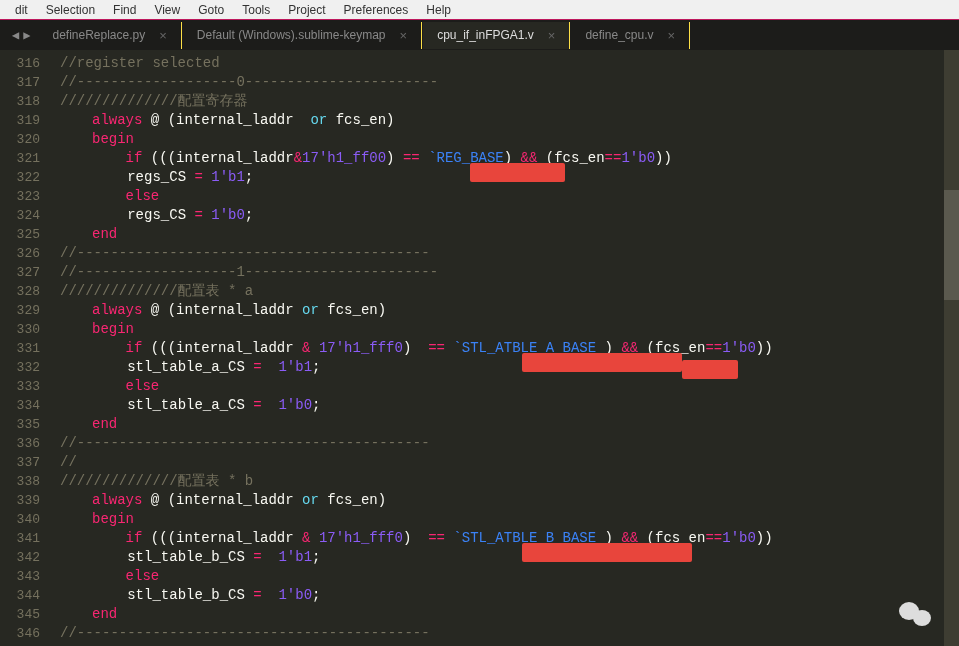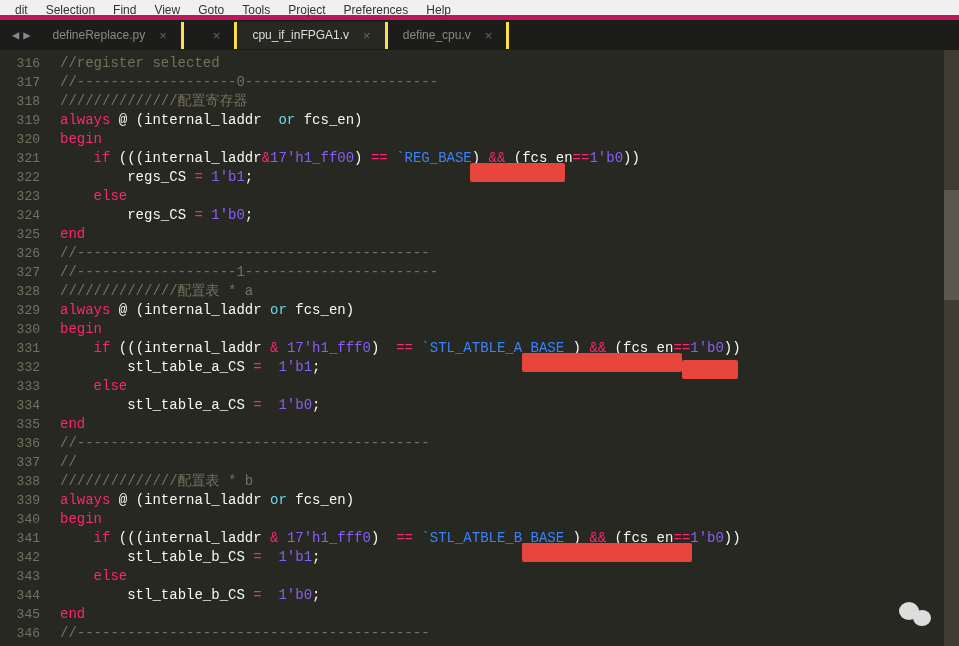--- a/index.html
+++ b/index.html
@@ -12,21 +12,21 @@
   width: 959px;
   height: 646px;
 }
 .menubar {
   background: #f0f0f0;
   color: #333;
   display: flex;
   padding: 2px 6px;
   font-family: 'Segoe UI', Tahoma, sans-serif;
   font-size: 12px;
-  border-bottom: 5px solid #be185d;
+  border-bottom: 1px solid #be185d;
   height: 20px;
 }
 .menubar span {
   padding: 1px 9px;
 }
 .tabbar {
   background: #1c1c1a;
   display: flex;
   align-items: center;
   height: 30px;
@@ -38,21 +38,21 @@
   padding: 0 6px;
 }
 .tab-arrows span { margin: 0 2px; font-size: 12px; }
 .tab {
   display: flex;
   align-items: center;
   padding: 6px 14px;
   color: #888;
   font-family: 'Segoe UI', Tahoma, sans-serif;
   font-size: 12px;
-  border-right: 3px solid #fde047;
+  border-right: 1px solid #fde047;
   margin-right: 1px;
 }
 .tab.active {
   background: #272822;
   color: #ddd;
 }
 .tab-close {
   margin-left: 14px;
   color: #666;
   font-size: 13px;
@@ -76,21 +76,21 @@
 .code {
   padding: 4px 0 4px 8px;
   font-size: 14px;
   line-height: 19px;
   white-space: pre;
   flex: 1;
   position: relative;
 }
 .code div { min-height: 19px; }
 .c-comment { color: #75715e; }
-.c-keyword { color: #f92672; }
+.c-keyword { color: #f92672; margin-left: 32px; }
 .c-keyword2 { color: #66d9ef; }
 .c-paren { color: #f8f8f2; }
 .c-var { color: #f8f8f2; }
 .c-op { color: #f92672; }
 .c-num { color: #8b5cf6; }
 .c-macro { color: #3b82f6; }
 .scrollbar {
   width: 15px;
   background: #3e3d32;
   position: absolute;
@@ -162,20 +162,21 @@
   <div class="tab-arrows">
     <span>◀</span>
     <span>▶</span>
   </div>
   <div id="tabs" style="display: flex;">
       <div class="tab">
         <span>defineReplace.py</span>
         <span class="tab-close">×</span>
       </div>
       <div class="tab">
+        <span>Default (Windows).sublime-keymap</span>
         <span class="tab-close">×</span>
       </div>
       <div class="tab active">
         <span>cpu_if_inFPGA1.v</span>
         <span class="tab-close">×</span>
       </div>
       <div class="tab">
         <span>define_cpu.v</span>
         <span class="tab-close">×</span>
       </div>

